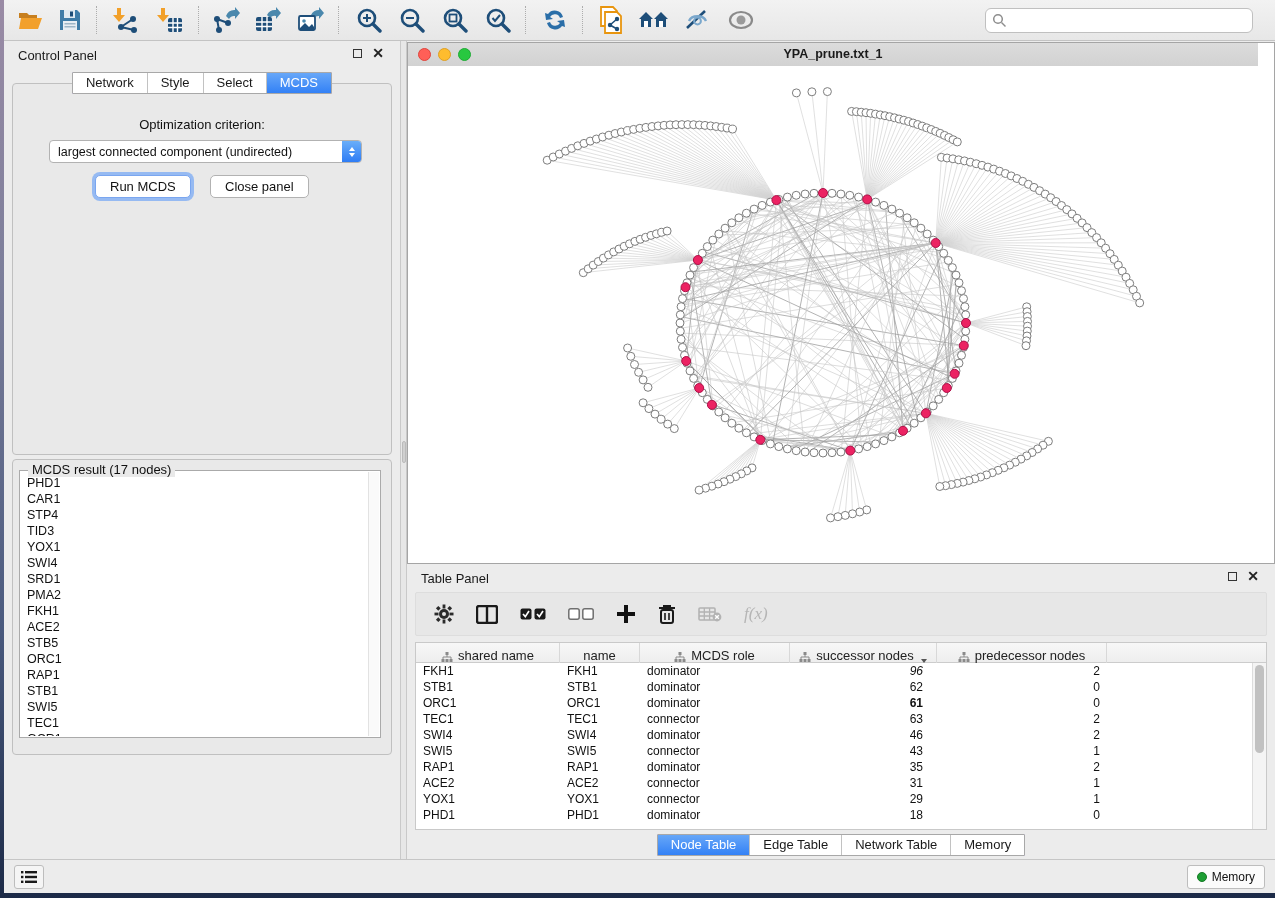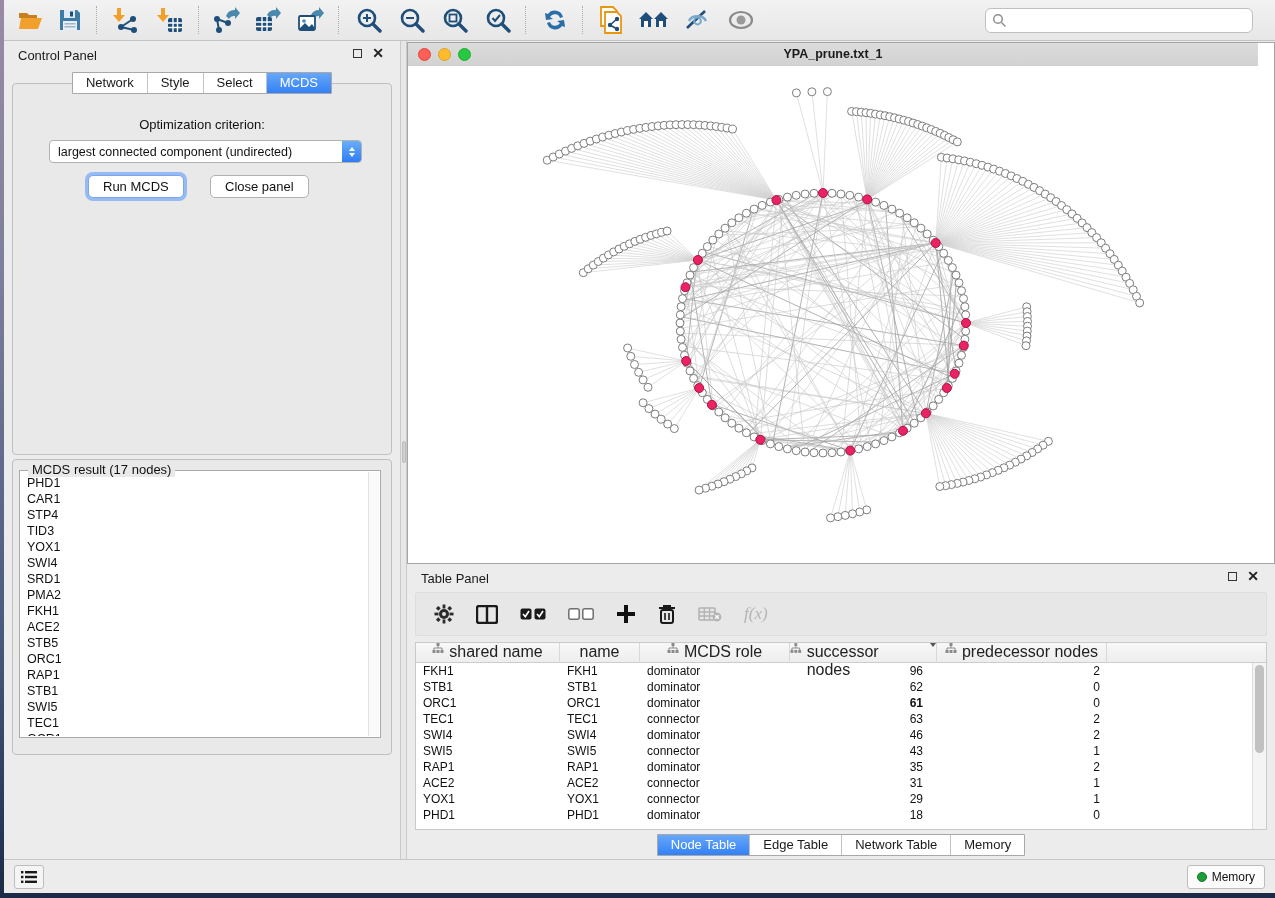--- a/index.html
+++ b/index.html
@@ -39,21 +39,21 @@
   #opt-label { position:absolute; left:0; right:0; top:33px; text-align:center; font-size:13px; color:#111; }
   #opt-select { position:absolute; left:36px; top:56px; width:313px; height:23px; background:#fff;
                 border:1px solid #b2b2b2; border-radius:4px; display:flex; align-items:center; }
   #opt-select .val { flex:1; font-size:12.5px; padding-left:8px; color:#111; white-space:nowrap; }
   #opt-select .stepper { width:19px; height:21px; border-radius:0 3px 3px 0;
                 background:linear-gradient(#6aaef9,#2f7df5); display:flex; flex-direction:column; align-items:center; justify-content:center; gap:2px; }
   .chev-up { width:0; height:0; border-left:3.5px solid transparent; border-right:3.5px solid transparent; border-bottom:4px solid #fff; }
   .chev-dn { width:0; height:0; border-left:3.5px solid transparent; border-right:3.5px solid transparent; border-top:4px solid #fff; }
   .mac-btn { height:23px; background:#fff; border:1px solid #b2b2b2; border-radius:5px; font-size:13px;
              font-family:"Liberation Sans",sans-serif; color:#111; padding:0 14px; }
-  #run-btn { position:absolute; left:75px; top:91px; box-shadow:0 0 0 3px rgba(82,148,250,.55); border-color:#7aa6f0; }
+  #run-btn { position:absolute; left:82px; top:91px; box-shadow:0 0 0 3px rgba(82,148,250,.55); border-color:#7aa6f0; }
   #closep-btn { position:absolute; left:197px; top:91px; }
 
   #mcds-box { position:absolute; left:6px; right:10px; top:10px; bottom:16px; border:1px solid #aaa;
               background:#fff; }
   #mcds-legend { position:absolute; left:8px; top:-9px; background:#e9e9e9; padding:0 4px; font-size:13px; color:#111; }
   #mcds-list { position:absolute; left:1px; top:4px; bottom:1px; right:12px; overflow:hidden; }
   .mcds-item { font-size:12.5px; line-height:16px; padding-left:6px; color:#111; }
   #mcds-scroll { position:absolute; right:1px; top:1px; bottom:1px; width:11px; background:#fafafa; border-left:1px solid #e2e2e2; }
 
   
@@ -71,21 +71,21 @@
 
   
   #tablePanel { position:absolute; left:403px; top:564px; width:868px; height:295px; background:#ececec; }
   #tp-toolbar { position:absolute; left:8px; right:8px; top:28px; height:44px; background:#e7e7e7;
                 border:1px solid #ddd; border-radius:2px; display:flex; align-items:center; gap:22px; padding-left:18px; }
   .tp-ic { display:flex; align-items:center; justify-content:center; height:30px; }
   #fx-ic { font-family:"Liberation Serif", serif; font-style:italic; font-size:17px; color:#b5b5b5; }
 
   #tbl { position:absolute; left:8px; right:8px; top:78px; height:188px; background:#fff; border:1px solid #c9c9c9; }
   #tbl-head { display:flex; height:20px; background:linear-gradient(#f7f7f7,#eee); border-bottom:1px solid #ccc; }
-  .hcell { display:flex; align-items:flex-start; justify-content:center; gap:5px; font-size:16px; color:#222;
+  .hcell { display:flex; align-items:flex-end; justify-content:center; gap:5px; font-size:13px; color:#222;
            border-right:1px solid #d8d8d8; height:20px; }
   .sort-chev { width:0; height:0; border-left:3.5px solid transparent; border-right:3.5px solid transparent; border-top:4px solid #555; margin-left:2px; }
   .trow { display:flex; height:16px; }
   .tcell { font-size:12px; color:#111; line-height:16px; padding:0 7px; white-space:nowrap; overflow:hidden; }
   .num { text-align:right; }
   #tbl-scroll { position:absolute; right:0px; top:20px; bottom:0; width:14px; background:#f4f4f4; border-left:1px solid #ddd; }
   #tbl-thumb { position:absolute; left:2px; right:2px; top:2px; height:88px; background:#c1c1c1; border-radius:5px; }
 
   #tp-tabs-wrap { position:absolute; left:0; right:0; top:270px; text-align:center; }
 
@@ -1114,21 +1114,21 @@
             </svg>
             <span>predecessor nodes</span>
           </div>
           <div class="hcell" style="flex: 1 1 0%; border-right: none;"></div>
         </div>
       <div id="tbl-body">
           <div class="trow">
             <div class="tcell" style="width: 144px;">FKH1</div>
             <div class="tcell" style="width: 80px;">FKH1</div>
             <div class="tcell" style="width: 150px;">dominator</div>
-            <div class="tcell num" style="width: 147px; padding-right: 14px;">96</div>
+            <div class="tcell num" style="width: 147px; padding-right: 14px; font-style: italic;">96</div>
             <div class="tcell num" style="width: 170px;">2</div>
           </div>
           <div class="trow">
             <div class="tcell" style="width: 144px;">STB1</div>
             <div class="tcell" style="width: 80px;">STB1</div>
             <div class="tcell" style="width: 150px;">dominator</div>
             <div class="tcell num" style="width: 147px; padding-right: 14px;">62</div>
             <div class="tcell num" style="width: 170px;">0</div>
           </div>
           <div class="trow">

